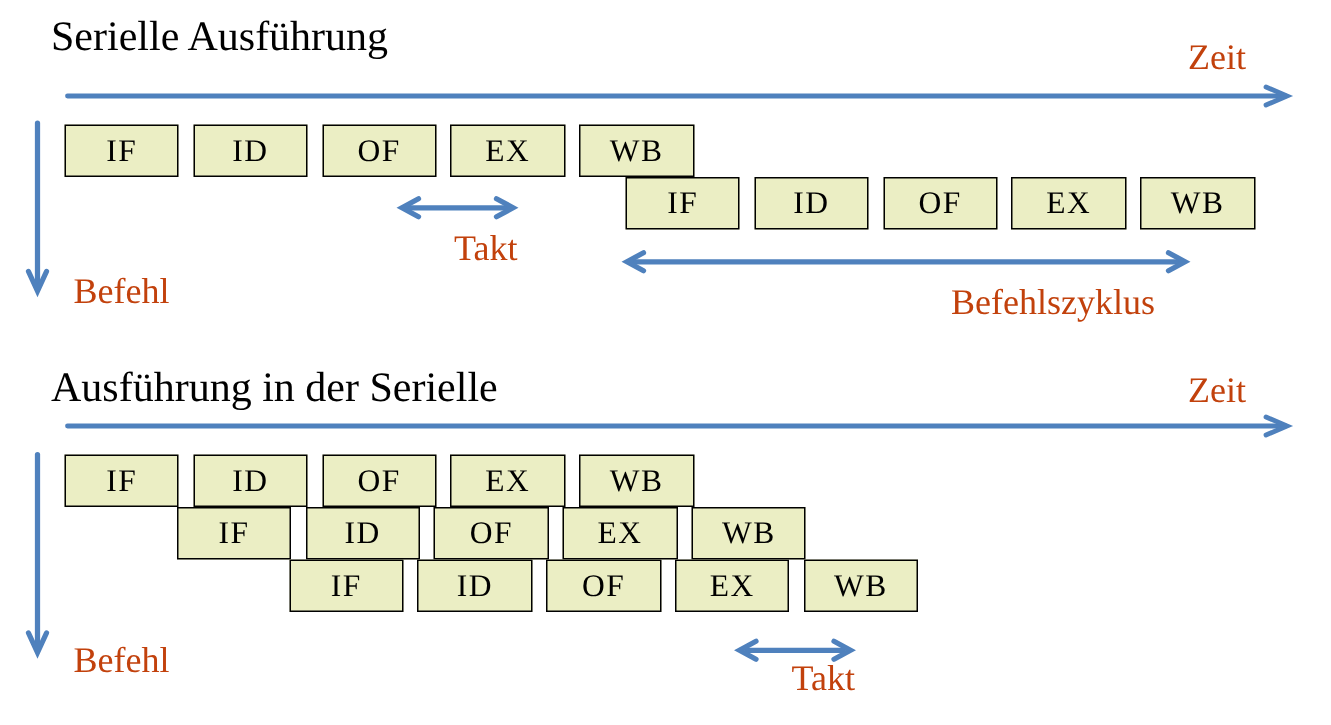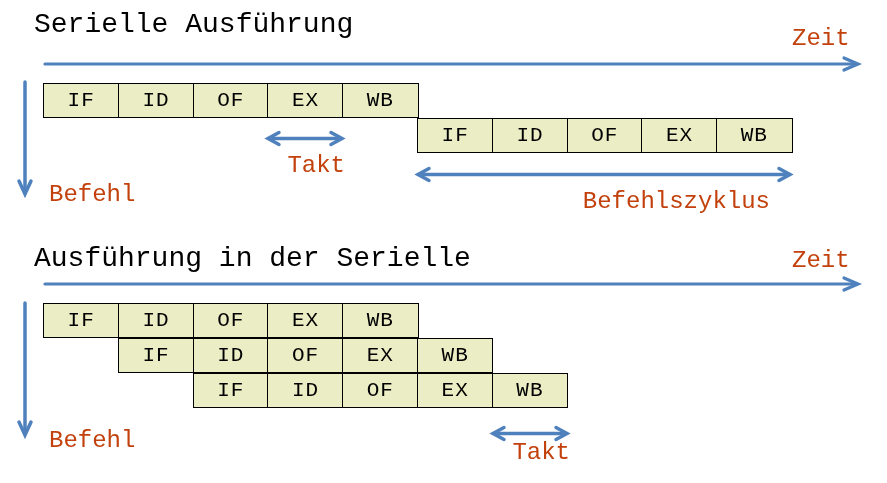--- a/index.html
+++ b/index.html
@@ -1,21 +1,21 @@
 <!DOCTYPE html>
 <html><head>
 <meta charset="utf-8">
 <style>
   html, body { margin: 0; padding: 0; background: #ffffff; }
   .canvas {
     position: relative;
     width: 887px;
     height: 483px;
     background: #ffffff;
-    font-family: Liberation Mono, monospace;
+    font-family: Liberation Serif, serif;
     color: #000000;
     overflow: hidden;
   }
   .abs { position: absolute; }
   .section-title {
     font-size: 28px;
     line-height: 1.1;
     white-space: nowrap;
     color: #000000;
   }
@@ -24,20 +24,21 @@
     line-height: 1.0;
     white-space: nowrap;
     color: #c2410c;
   }
   .centered {
     text-align: right;
   }
   .box-row {
     position: absolute;
     display: flex;
+    gap: 11px;
   }
   .cell {
     box-sizing: border-box;
     width: 76.4px;
     height: 35px;
     margin-left: -1.6px;
     background: #EBEEC4;
     border: 1.6px solid #000000;
     display: flex;
     align-items: center;

